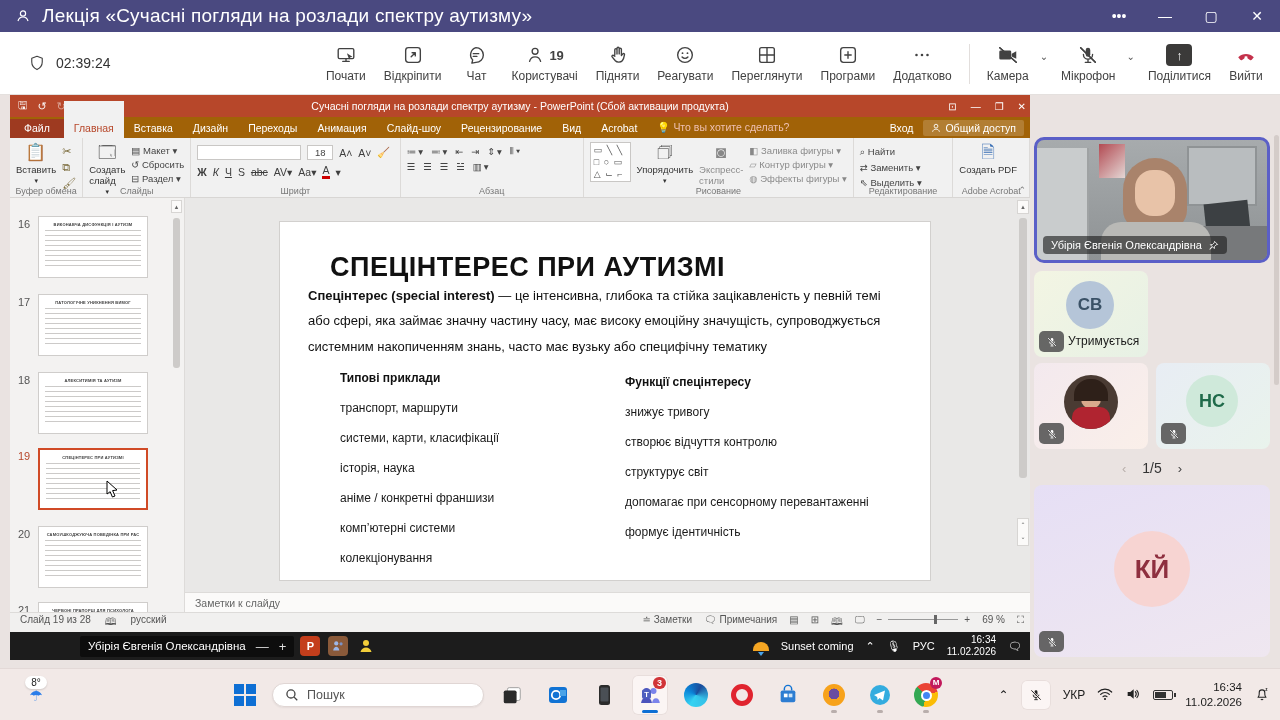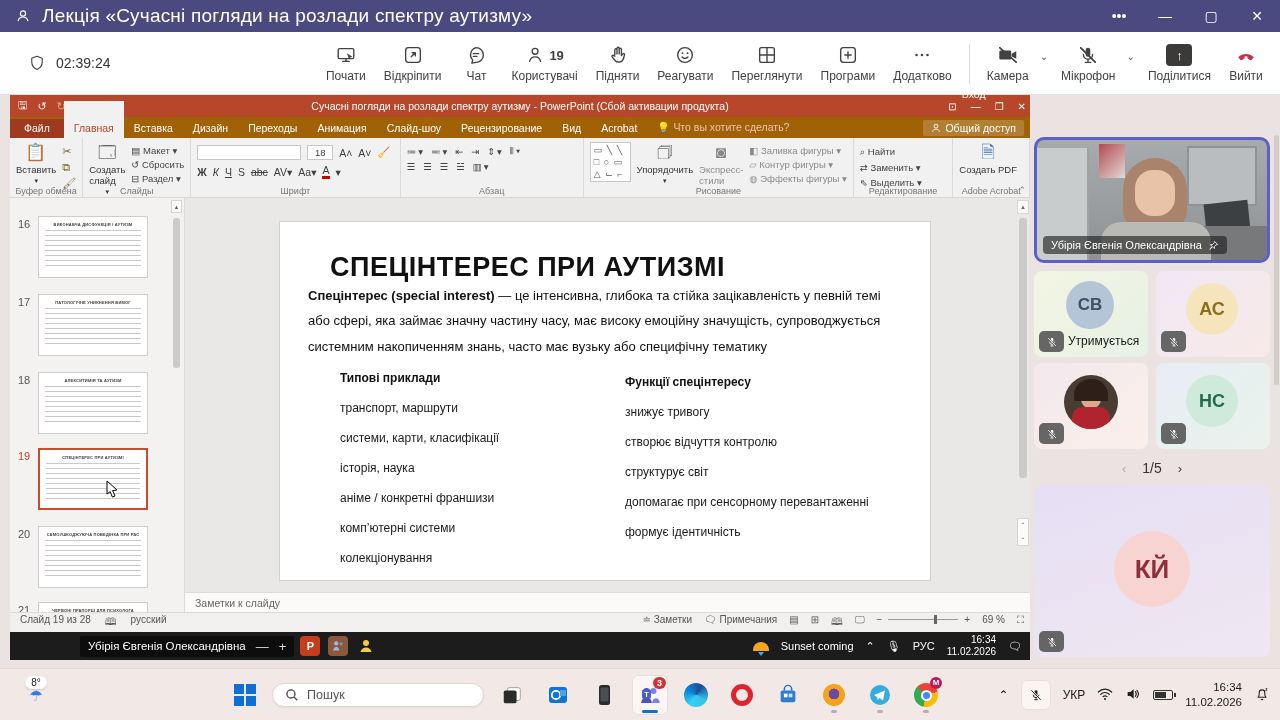--- a/index.html
+++ b/index.html
@@ -32,21 +32,21 @@
   .ppt-titlebar { position:absolute; left:0; top:0; width:100%; height:22px; background:#B7472A; color:#fff; font-size:10.5px; display:flex; align-items:center; }
   .qat { display:flex; gap:10px; margin-left:8px; align-items:center; font-size:11px; }
   .qat span { opacity:.95; }
   .ppt-title { position:absolute; left:0; right:0; text-align:center; font-size:10.5px; pointer-events:none; }
   .ppt-wbtns { position:absolute; right:4px; top:0; height:22px; display:flex; gap:14px; align-items:center; font-size:10px; }
   .ppt-tabs { position:absolute; left:0; top:22px; width:100%; height:21px; background:#a16207; display:flex; align-items:flex-end; color:#fff; font-size:10.5px; }
   .ptab { padding:21px 10px 4px; }
   .ptab.file { background:#9E3A20; padding:3px 14px 4px; }
   .ptab.active { background:#F1F1F1; color:#B7472A; }
   .ptab.tellme { color:#EFC0B2; }
-  .tabs-right { position:absolute; right:6px; bottom:2px; display:flex; align-items:center; gap:20px; font-size:10.5px;flex-direction:column; }
+  .tabs-right { position:absolute; right:6px; bottom:2px; display:flex; align-items:center; gap:10px; font-size:10.5px; }
   .share-pill { background:rgba(255,255,255,.18); border-radius:2px; padding:2px 8px; display:flex; gap:4px; align-items:center; }
 
   .ribbon { position:absolute; left:0; top:43px; width:100%; height:60px; background:#F1F1F1; border-bottom:1px solid #D8D6D4; display:flex; font-size:9.5px; color:#444; }
   .rgroup { position:relative; height:100%; border-right:1px solid #DCDAD8; padding:4px 6px 12px; display:flex; gap:6px; align-items:flex-start; }
   .glabel { position:absolute; bottom:1px; left:0; right:0; text-align:center; color:#777; font-size:9px; }
   .bigbtn { display:flex; flex-direction:column; align-items:center; gap:2px; font-size:9.5px; padding-top:2px; color:#333; }
   .bigbtn .bb-ic { font-size:17px; line-height:18px; }
   .smallcol { display:flex; flex-direction:column; gap:3px; padding-top:3px; }
   .smallcol span { white-space:nowrap; }
   .fontrow { display:flex; flex-direction:column; gap:4px; padding-top:3px; }
@@ -606,31 +606,20 @@
       <div class="micbadge">
           <svg width="12" height="12" viewBox="0 0 24 24">
             <rect x="9.5" y="4" width="5" height="10" rx="2.5" fill="#fff"></rect>
             <path d="M7 11.5a5 5 0 0010 0M12 16.5V20M9 20h6" fill="none" stroke="#fff" stroke-width="1.6"></path>
             <path d="M4 4l16 16" stroke="#5a5a5a" stroke-width="3.4"></path>
             <path d="M4 4l16 16" stroke="#fff" stroke-width="1.6"></path>
           </svg>
         </div>
       <span class="holdtxt">Утримується</span>
     </div>
-    <div class="tile ptile" style="left:126px; top:176px; background:linear-gradient(135deg,#EFE8F3,#F9EAE9)">
-      <div class="avatar" style="position:absolute;left:30px;top:12px;width:52px;height:52px;background:#F6E4BC;color:#8C6D1C;font-size:18px">АС</div>
-      <div class="micbadge">
-          <svg width="12" height="12" viewBox="0 0 24 24">
-            <rect x="9.5" y="4" width="5" height="10" rx="2.5" fill="#fff"></rect>
-            <path d="M7 11.5a5 5 0 0010 0M12 16.5V20M9 20h6" fill="none" stroke="#fff" stroke-width="1.6"></path>
-            <path d="M4 4l16 16" stroke="#5a5a5a" stroke-width="3.4"></path>
-            <path d="M4 4l16 16" stroke="#fff" stroke-width="1.6"></path>
-          </svg>
-        </div>
-    </div>
     <div class="tile ptile" style="left:4px; top:268px; background:linear-gradient(135deg,#F3E9EE,#FAEFE9)">
       <div class="photo-avatar" style="position:absolute;left:30px;top:12px">
         <div class="pa-face"></div>
           <div class="pa-hair"></div>
           <div class="pa-top"></div>
       </div>
       <div class="micbadge">
           <svg width="12" height="12" viewBox="0 0 24 24">
             <rect x="9.5" y="4" width="5" height="10" rx="2.5" fill="#fff"></rect>
             <path d="M7 11.5a5 5 0 0010 0M12 16.5V20M9 20h6" fill="none" stroke="#fff" stroke-width="1.6"></path>

